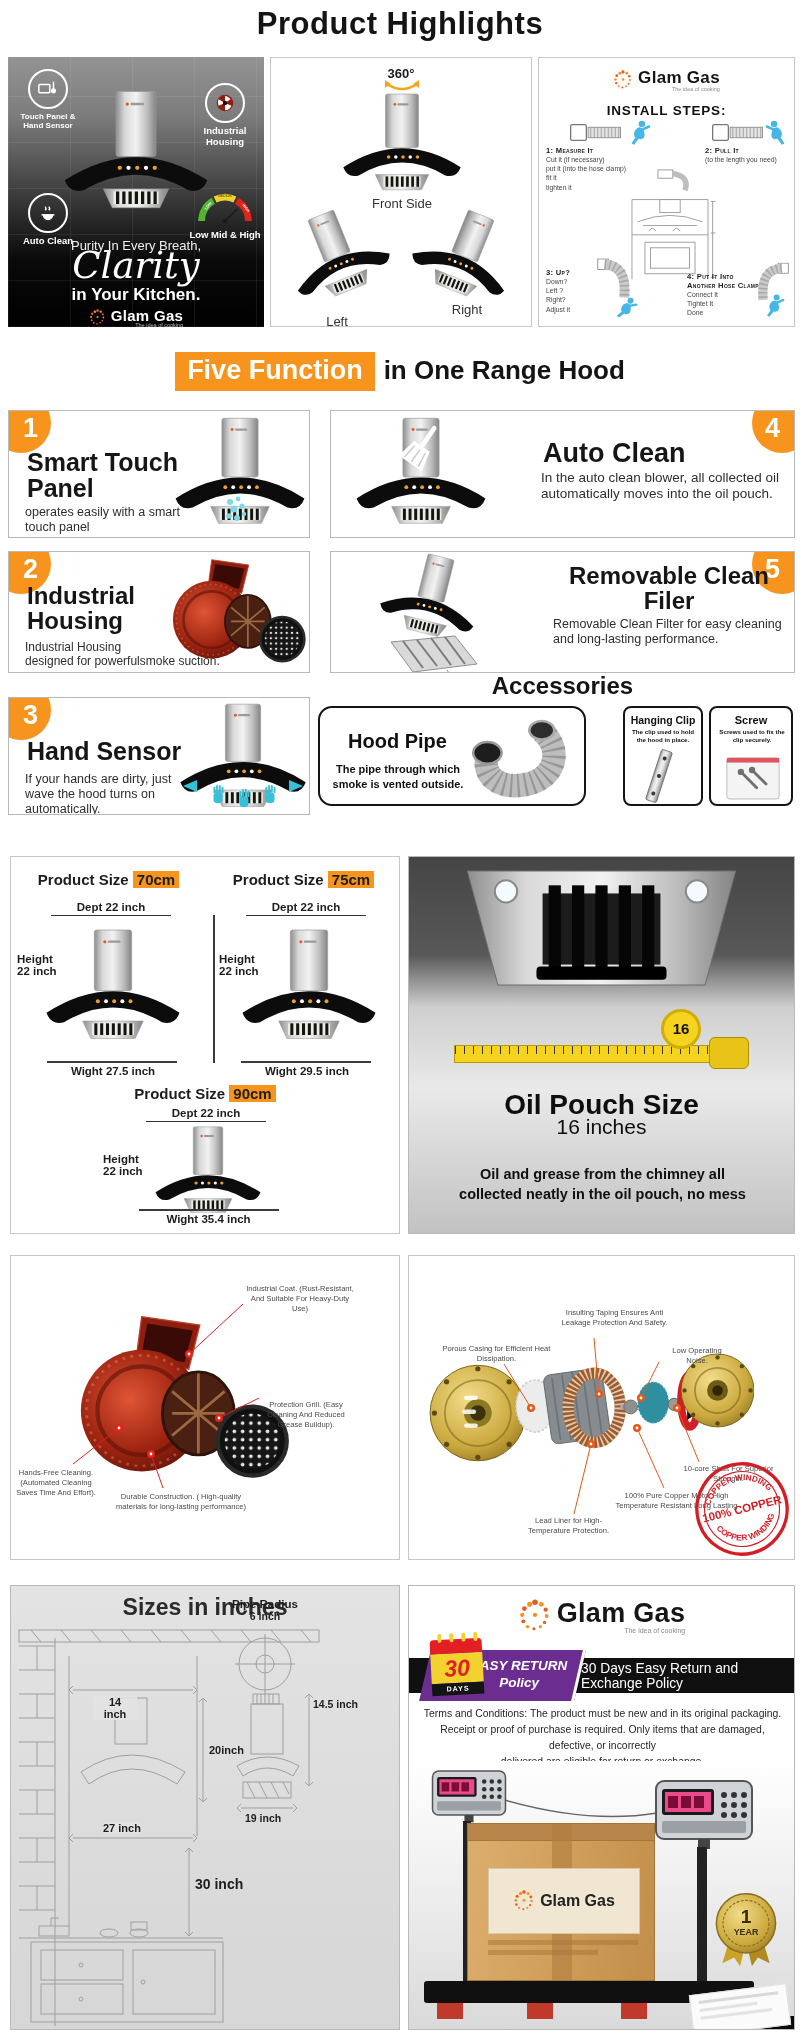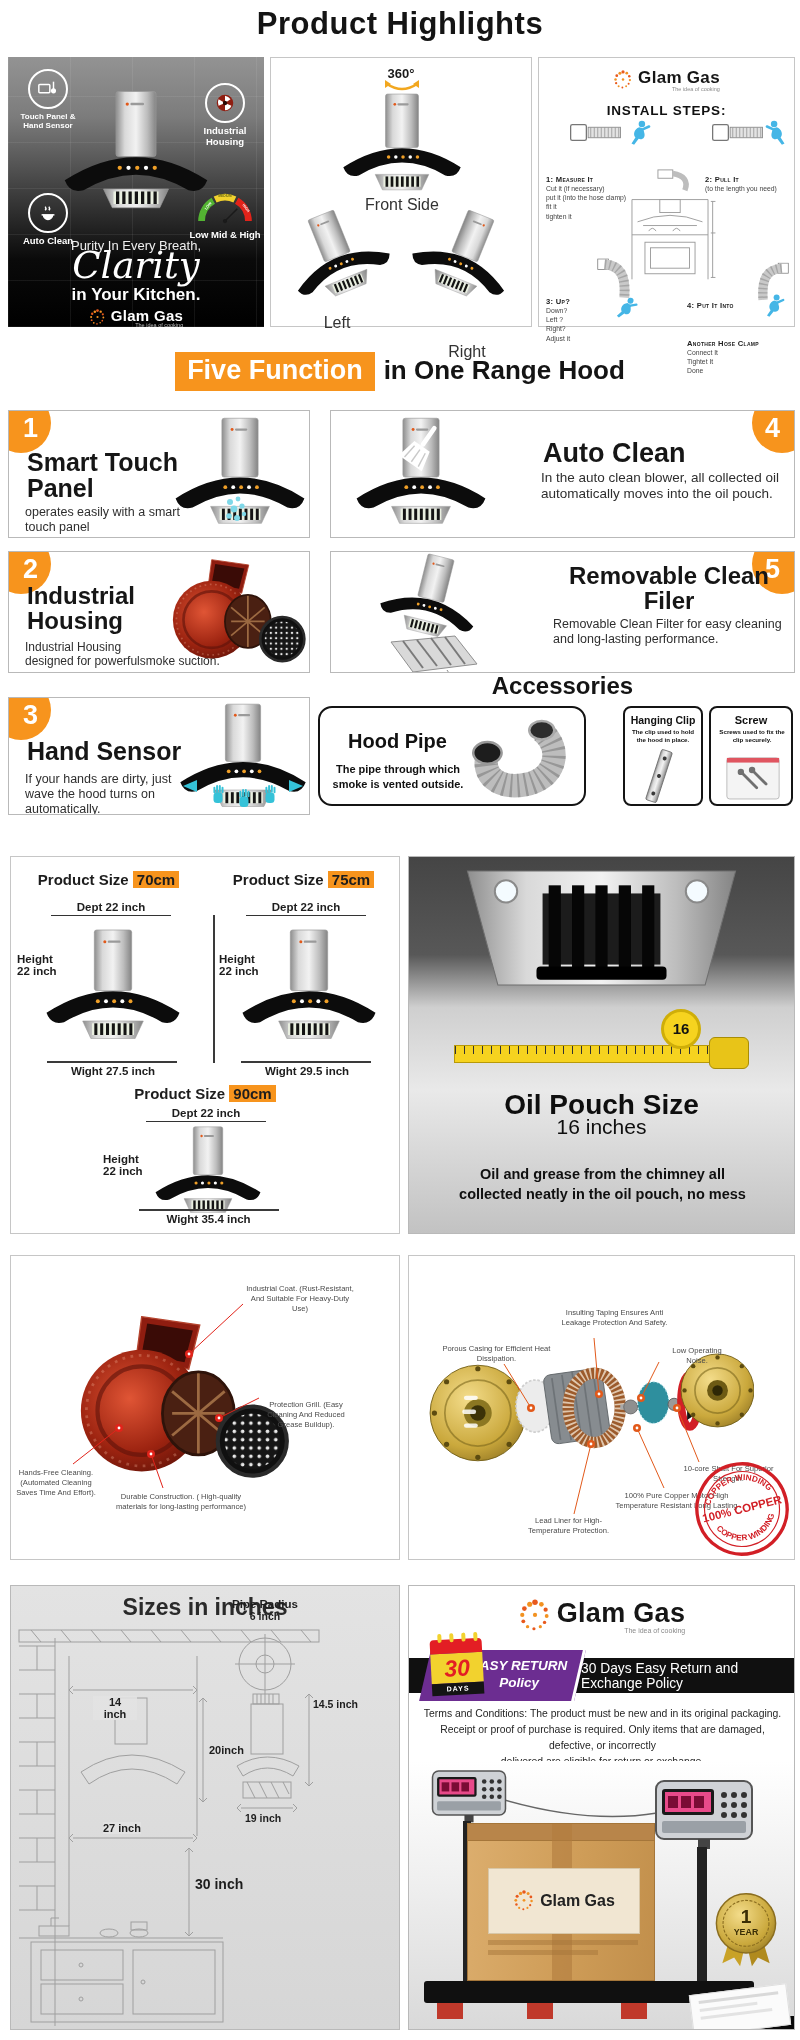--- a/index.html
+++ b/index.html
@@ -21,24 +21,24 @@
   .feat .lbl2{font-size:9.5px;}
   .tag1{top:181px;left:0;width:100%;text-align:center;color:#efefef;font-size:13px;}
   .tag2{top:190px;left:0;width:100%;text-align:center;color:#fff;font-family:"DejaVu Serif",serif;font-style:italic;font-size:37px;line-height:1;}
   .tag3{top:228px;left:0;width:100%;text-align:center;color:#fff;font-size:17px;font-weight:800;}
   .brandrow{display:flex;align-items:center;justify-content:center;gap:5px;}
   .brandtxt{font-weight:800;letter-spacing:.3px;}
   .brandtag{font-size:5.5px;color:#bbb;text-align:right;margin-top:-2px;}
   
   .views{left:270px;top:57px;width:262px;height:270px;}
   .v360{top:8px;left:0;width:100%;text-align:center;font-size:13px;font-weight:700;color:#1a1a1a;}
-  .vlabel{font-size:16px;color:#333;text-align:center;}
+  .vlabel{font-size:13px;color:#333;text-align:center;}
   
   .install{left:538px;top:57px;width:257px;height:270px;}
-  .istep .h{font-size:7.6px;font-weight:bold;color:#222;font-variant:small-caps;letter-spacing:.3px;margin-top:29px;}
+  .istep .h{font-size:7.6px;font-weight:bold;color:#222;font-variant:small-caps;letter-spacing:.3px;}
   .istep .l{font-size:6.8px;color:#444;line-height:1.35;}
   .ititle{top:45px;left:0;width:100%;text-align:center;font-size:13.5px;font-weight:800;letter-spacing:.8px;color:#111;}
   
   .ffhead{top:352px;left:0;width:100%;text-align:center;}
   .ffhead .hl{display:inline-block;background:#F7941D;color:#fff;font-size:27px;font-weight:800;padding:3px 12px 5px;}
   .ffhead .rest{color:#141414;font-size:26px;font-weight:800;margin-left:9px;}
   
   .numbadge{position:absolute;width:60px;height:60px;border-radius:50%;background:#F7941D;color:#fff;font-weight:800;font-size:27px;}
   .nb-tl{top:-18px;left:-18px;}
   .nb-tl span{position:absolute;right:13px;bottom:9px;}
@@ -429,21 +429,21 @@
       <svg width="104" height="87" viewBox="0 0 120 100">
           <use href="#sym-hood"></use>
         </svg>
     </div>
     <div class="ab" style="left:142px;top:152px;transform:scaleX(-1) rotate(-22deg);">
       <svg width="104" height="87" viewBox="0 0 120 100">
           <use href="#sym-hood"></use>
         </svg>
     </div>
     <div class="ab vlabel" style="left:26px;top:244px;width:80px;margin-top:12px;">Left</div>
-    <div class="ab vlabel" style="left:156px;top:244px;width:80px;margin-top:41px;">Right</div>
+    <div class="ab vlabel" style="left:156px;top:244px;width:80px;">Right</div>
   </div>
 
   <div class="panel install">
     <div class="ab" style="left:0;top:10px;width:100%;">
       <div class="brandrow">
         <svg width="20" height="20" viewBox="0 0 32 32">
             <use href="#sym-dots"></use>
           </svg>
         <div>
           <div class="brandtxt" style="color:#161616;font-size:17px;">Glam Gas</div>

